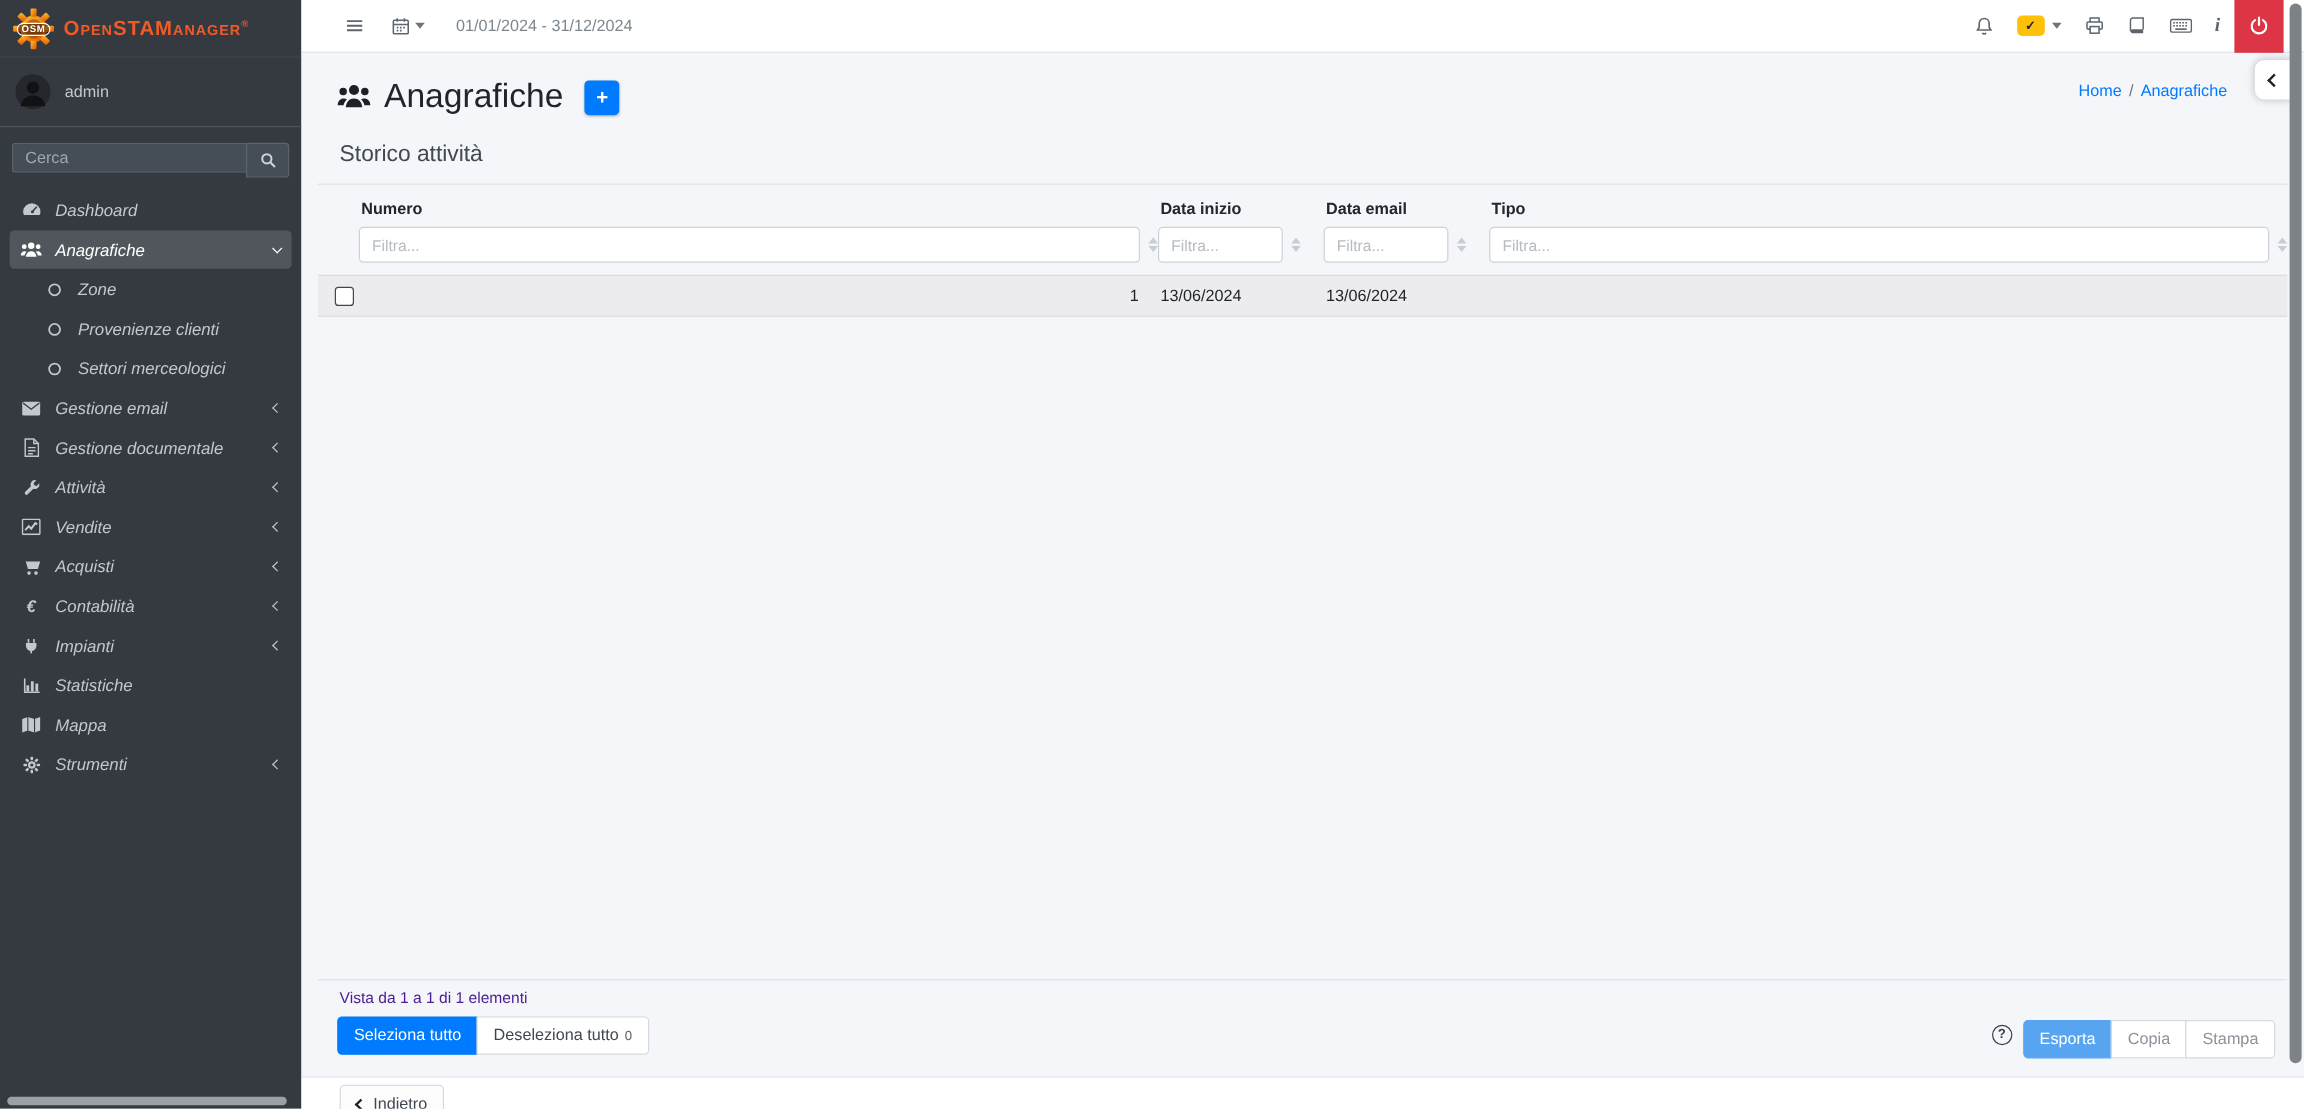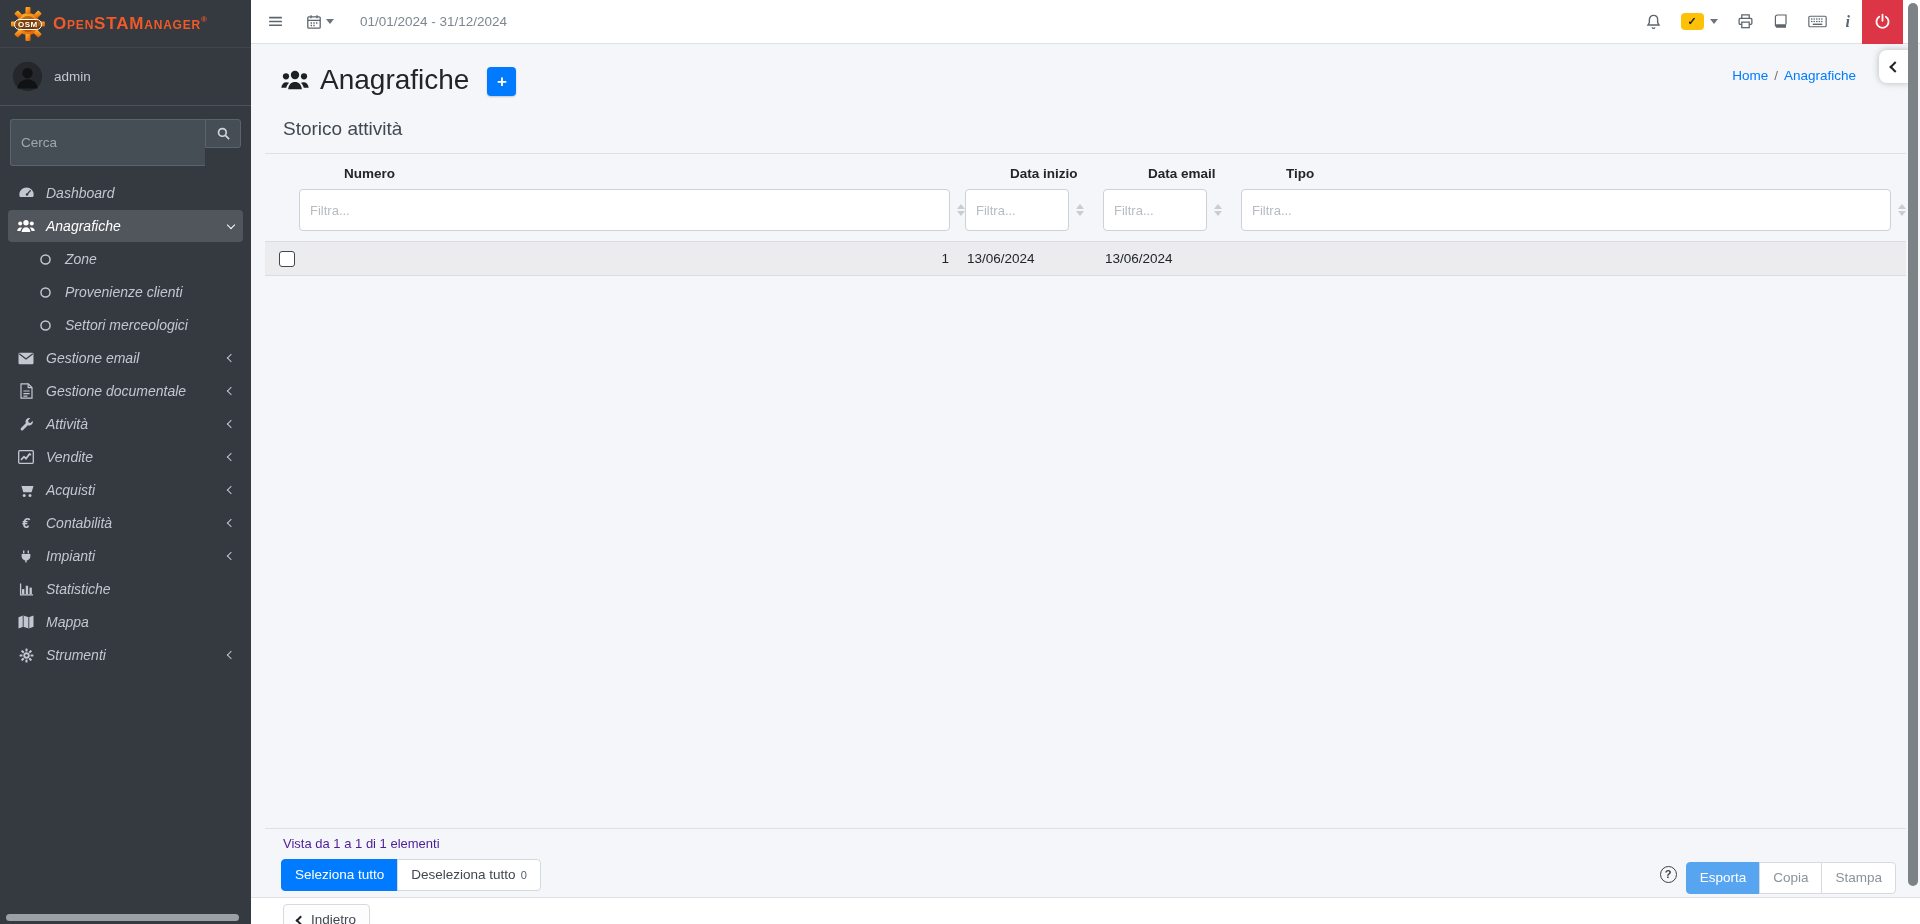--- a/index.html
+++ b/index.html
@@ -13,37 +13,37 @@
   
   .sidebar { position:absolute; left:0; top:0; width:251px; height:924px; background:#343a40; color:#c2c7d0; z-index:5; }
   .brand { display:flex; align-items:center; gap:7px; height:48px; padding:6px 10px; border-bottom:1px solid rgba(255,255,255,.06); }
   .brand-logo { position:relative; width:36px; height:36px; flex:none; }
   .brand-osm { position:absolute; left:4px; top:13px; font-size:8px; font-weight:bold; color:#fff; border:1px solid #fff; border-radius:7px; padding:0 3px; background:rgba(40,20,5,.45); letter-spacing:.5px; }
   .brand-name { font-size:17px; font-weight:bold; color:#f05a28; font-variant:small-caps; letter-spacing:.8px; white-space:nowrap; }
   .brand-reg { font-size:8px; vertical-align:super; color:#f05a28; }
   .user-panel { display:flex; align-items:center; gap:11px; padding:13px 10px 13px 12px; border-bottom:1px solid #4b545c; }
   .user-name { font-size:13.5px; color:#c2c7d0; }
   .sb-search { display:flex; margin:13px 10px 2px 10px; }
-  .sb-search input { flex:1; min-width:0; height:47px; background:#454d55; border:1px solid #5b646d; border-right:none; border-radius:3px 0 0 3px; color:#e9ecef; font-size:13.5px; padding:0 10px; font-family:inherit; }
+  .sb-search input { flex:1; min-width:0; height:25px; background:#454d55; border:1px solid #5b646d; border-right:none; border-radius:3px 0 0 3px; color:#e9ecef; font-size:13.5px; padding:0 10px; font-family:inherit; }
   .sb-search input::placeholder { color:#9fa8b0; }
   .sb-search button { width:36px; height:29px; background:#454d55; border:1px solid #5b646d; border-radius:0 3px 3px 0; display:flex; align-items:center; justify-content:center; color:#cfd5da; cursor:pointer; }
   .menu { padding:8px 8px 0 8px; }
   .mi { display:flex; align-items:center; gap:11px; padding:8px 9px; border-radius:4px; font-size:14px; color:#c2c7d0; margin-bottom:1px; cursor:pointer;font-style:italic; }
   .mi .ic { width:18px; flex:none; display:flex; justify-content:center; }
   .mi.active { background:#50565c; color:#fff; }
   .mi.sub { padding-left:28px; }
   .ml-auto { margin-left:auto; }
   .chev { display:inline-block; width:6px; height:6px; border-left:1.6px solid currentColor; border-bottom:1.6px solid currentColor; }
   .chev-left { transform:rotate(45deg); }
   .chev-down { transform:rotate(-45deg); margin-top:-3px; }
   .euro-glyph { font-size:14px; line-height:12px; font-weight:bold; }
   .hscroll { position:absolute; left:6px; bottom:3px; width:233px; height:7px; background:#9aa0a6; border-radius:4px; }
 
   
-  .navbar { position:absolute; left:251px; top:0; right:0; height:44px; background:#fff; border-bottom:1px solid #dee2e6; display:flex; align-items:center; padding-left:16px; color:#5d666e; z-index:3; }
+  .navbar { position:absolute; left:251px; top:0; right:0; height:44px; background:#fff; border-bottom:1px solid #dee2e6; display:flex; align-items:center; padding-left:36px; color:#5d666e; z-index:3; }
   .nav-btn { background:none; border:none; color:#5d666e; cursor:pointer; display:flex; align-items:center; padding:0; }
   .cal-group { display:flex; align-items:center; gap:4px; margin-left:22px; }
   .caret-down { width:0; height:0; border-left:4px solid transparent; border-right:4px solid transparent; border-top:5px solid #6c757d; display:inline-block; }
   .date-range { margin-left:26px; font-size:13.5px; color:#7c878f; }
   .nav-right { margin-left:auto; display:flex; align-items:center; gap:19px; }
   .badge-check { display:flex; align-items:center; justify-content:center; width:23px; height:17px; border-radius:4px; background:#ffc107; color:#1f2326; font-size:11px; font-weight:bold; cursor:pointer; }
   .badge-group { display:flex; align-items:center; gap:6px; }
   .info-i { font-family:"Liberation Serif", serif; font-weight:bold; font-style:italic; font-size:16px; color:#5d666e; cursor:pointer; }
   .power-btn { width:41px; height:44px; background:#dc3545; border:none; display:flex; align-items:center; justify-content:center; cursor:pointer; margin-left:12px; margin-right:17px; }
 
@@ -56,23 +56,23 @@
   .breadcrumb { position:absolute; right:40px; top:4px; font-size:13.5px; color:#6c757d; }
   .breadcrumb a { color:#007bff; text-decoration:none; cursor:pointer; }
   .bc-sep { margin:0 6px; color:#6c757d; }
   .toggle-tab { position:absolute; right:10px; top:50px; width:31px; height:33px; background:#fff; border-radius:8px 0 0 8px; box-shadow:0 0 7px rgba(0,0,0,.25); display:flex; align-items:center; justify-content:center; cursor:pointer; z-index:4; }
   .toggle-tab .chev { width:8px; height:8px; border-width:2.5px; color:#1f2428; }
 
   .section-title { margin:22px 0 0 2px; font-size:19px; font-weight:400; color:#414952; }
   .hr { border:0; border-top:1px solid #dde1e5; margin:13px -10px 0 -16px; }
 
   .grid { display:grid; grid-template-columns:34px minmax(0,656fr) 138px 138px minmax(0,655fr); margin:0 -10px 0 -16px; }
-  .th { font-size:13.5px; font-weight:bold; color:#22262a; padding:12px 0 6px 2px;margin-left:43px; }
+  .th { font-size:13.5px; font-weight:bold; color:#22262a; padding:12px 0 6px 2px; }
   .filter-cell { display:flex; align-items:center; gap:7px; padding:2px 0 10px 0; }
-  .filter-input { height:42px; border:1px solid #ccd2d8; border-radius:4px; background:#fff; padding:0 10px; font-size:13px; font-family:inherit; color:#495057; }
+  .filter-input { height:30px; border:1px solid #ccd2d8; border-radius:4px; background:#fff; padding:0 10px; font-size:13px; font-family:inherit; color:#495057; }
   .filter-input::placeholder { color:#b6bcc2; }
   .f-grow { flex:1; min-width:0; }
   .f-small { width:104px; }
   .sorter { display:flex; flex-direction:column; gap:2px; flex:none; }
   .s-up { width:0; height:0; border-left:4px solid transparent; border-right:4px solid transparent; border-bottom:5px solid #c8cdd4; }
   .s-down { width:0; height:0; border-left:4px solid transparent; border-right:4px solid transparent; border-top:5px solid #c8cdd4; }
 
   .trow { background:#ececee; border-top:1px solid #d9dde1; border-bottom:1px solid #d9dde1; height:35px; align-items:center; font-size:13.5px; color:#212529; cursor:pointer; }
   .cell-check { padding-left:14px; display:flex; align-items:center; }
   .checkbox { width:16px; height:16px; background:#fff; border:1.6px solid #3f4850; border-radius:3px; display:inline-block; cursor:pointer; }

